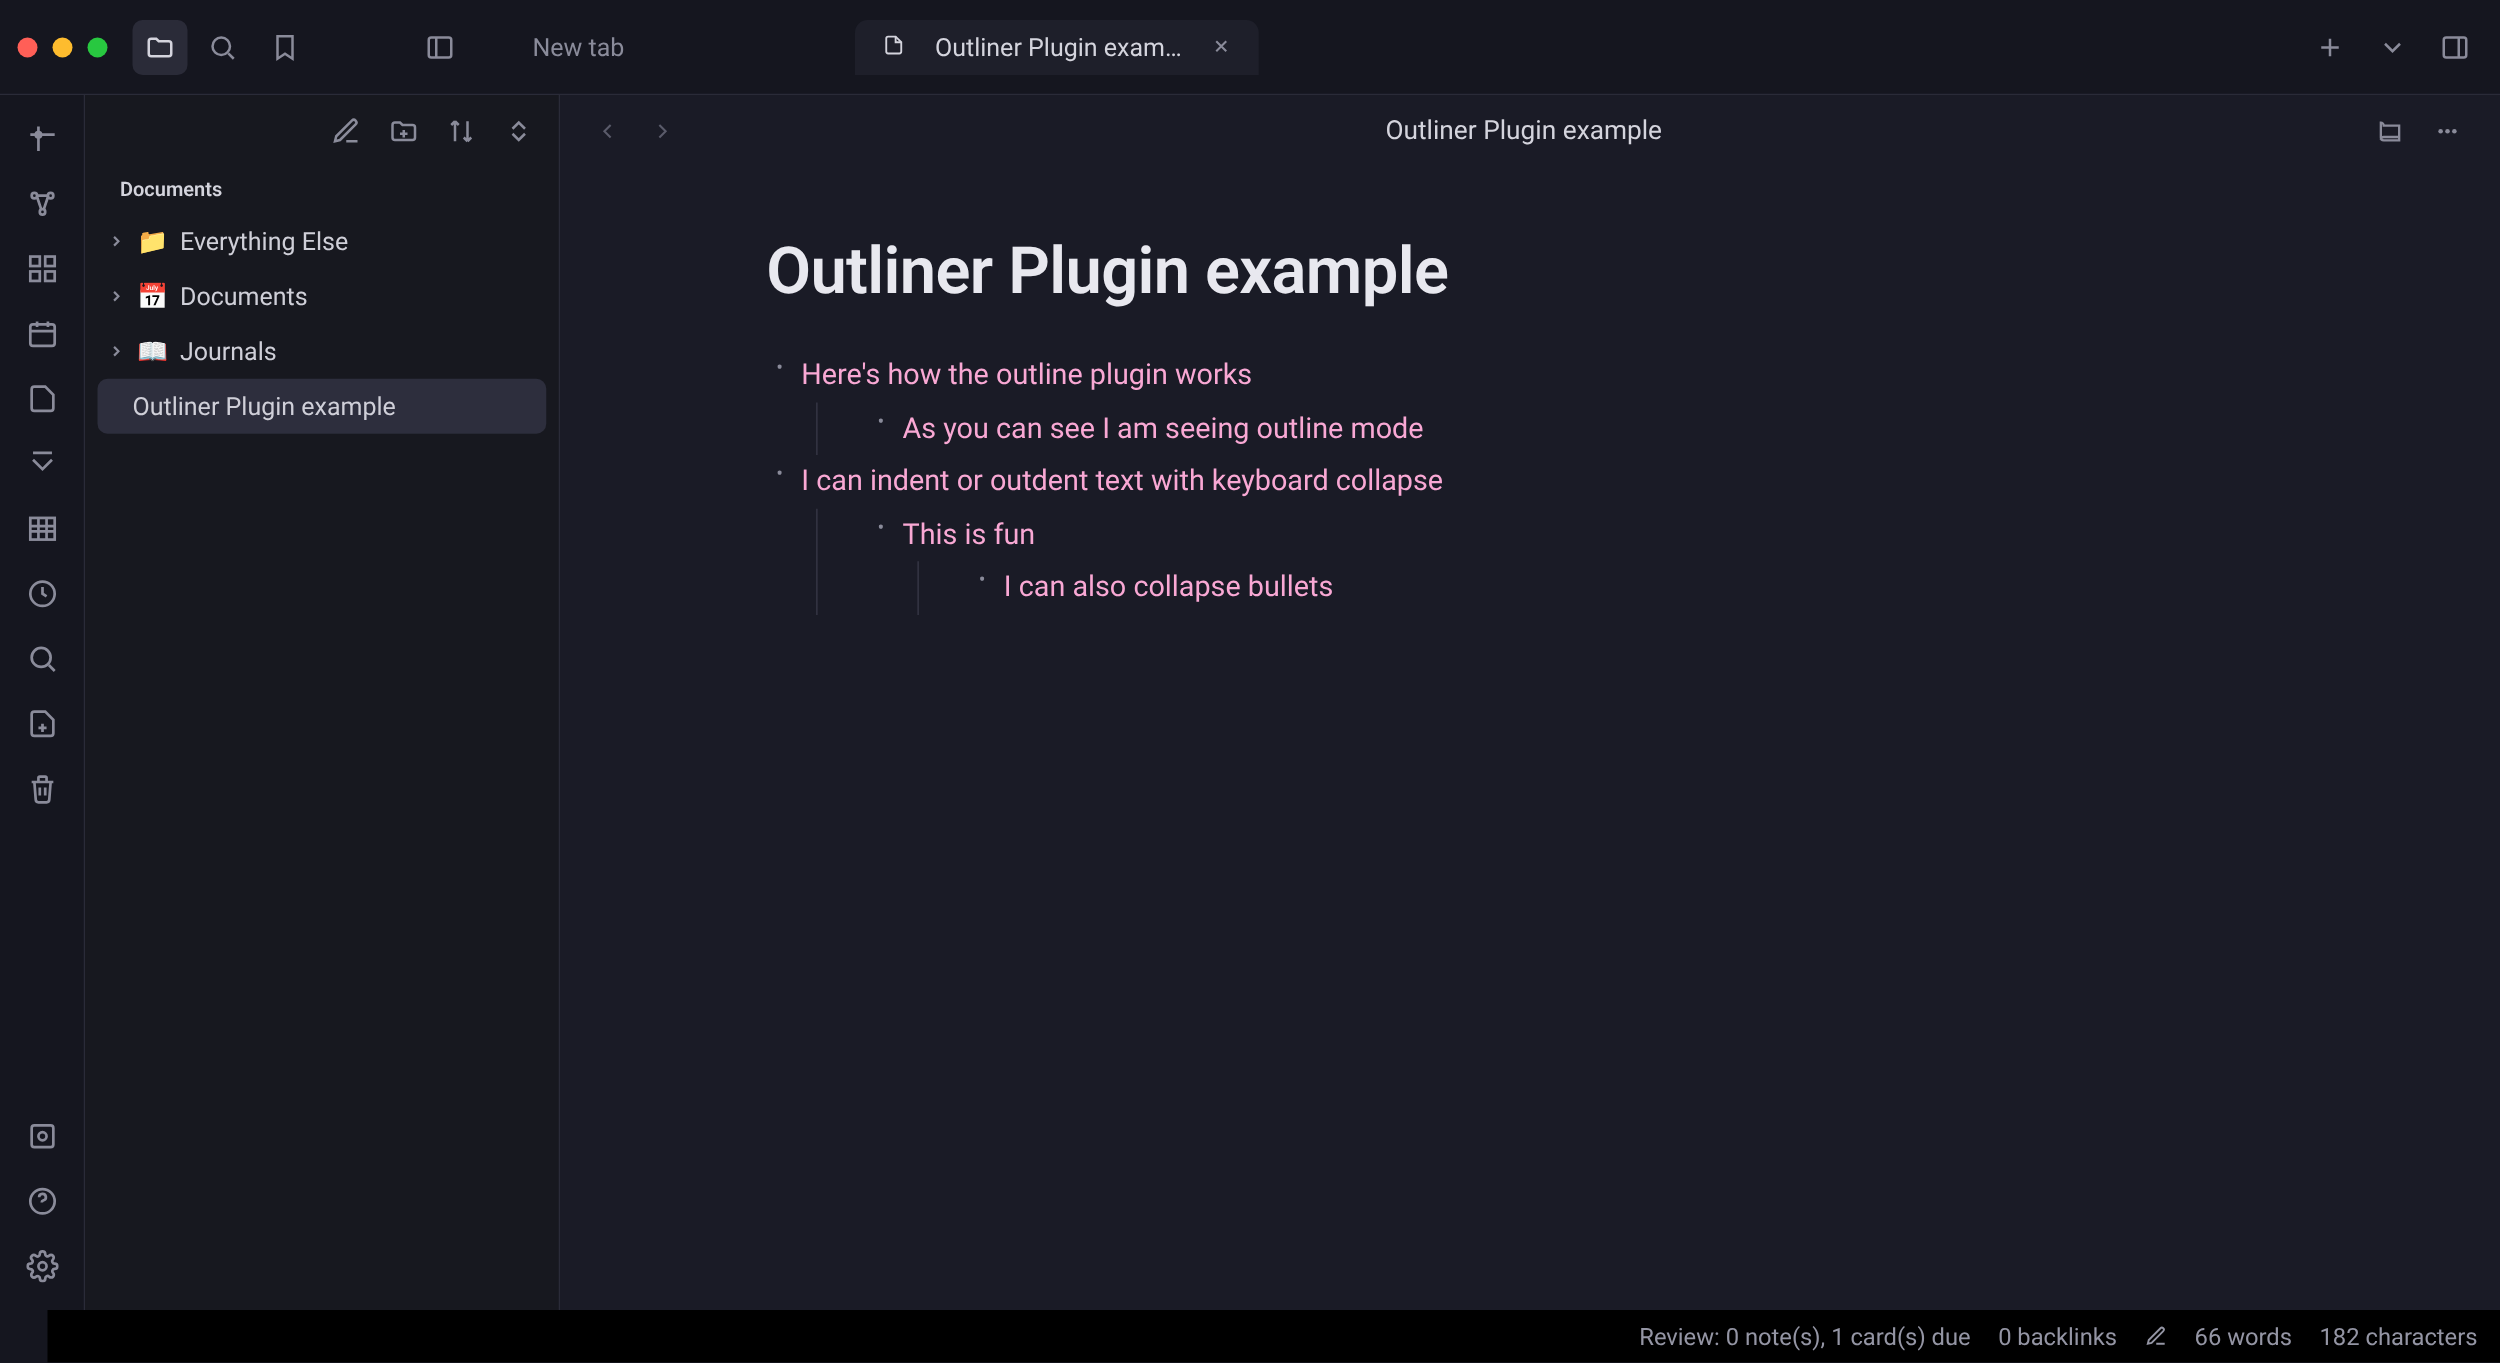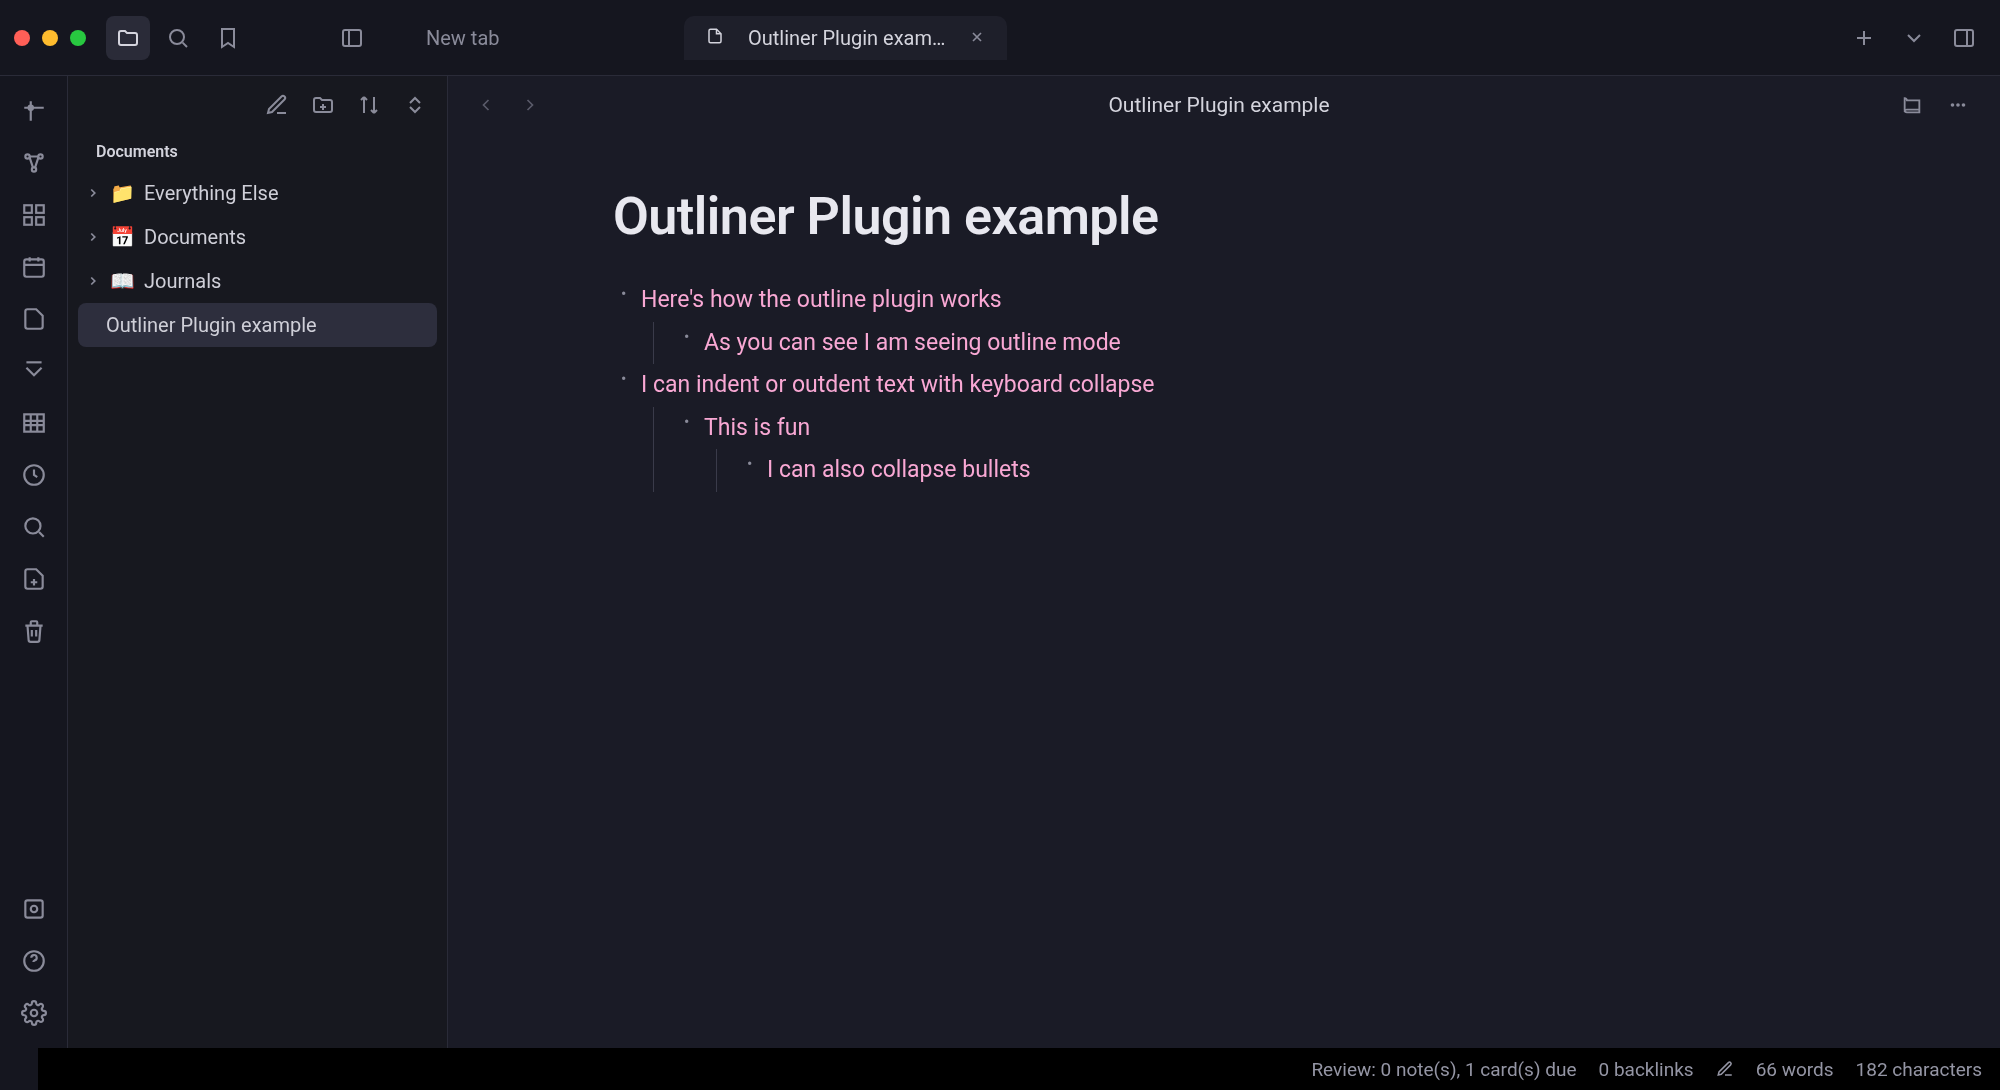--- a/index.html
+++ b/index.html
@@ -268,21 +268,21 @@
       padding-left: 28px;
     }
     .outline li::before {
       content: "•";
       position: absolute;
       left: 8px;
       color: #8a8b9a;
       font-size: 16px;
     }
     .outline ul ul {
-      padding-left: 22px;
+      padding-left: 40px;
       border-left: 1px solid #3a3b4a;
       margin-left: 12px;
     }
     
     
     .statusbar {
       height: 42px;
       background: #000000;
       display: flex;
       align-items: center;

